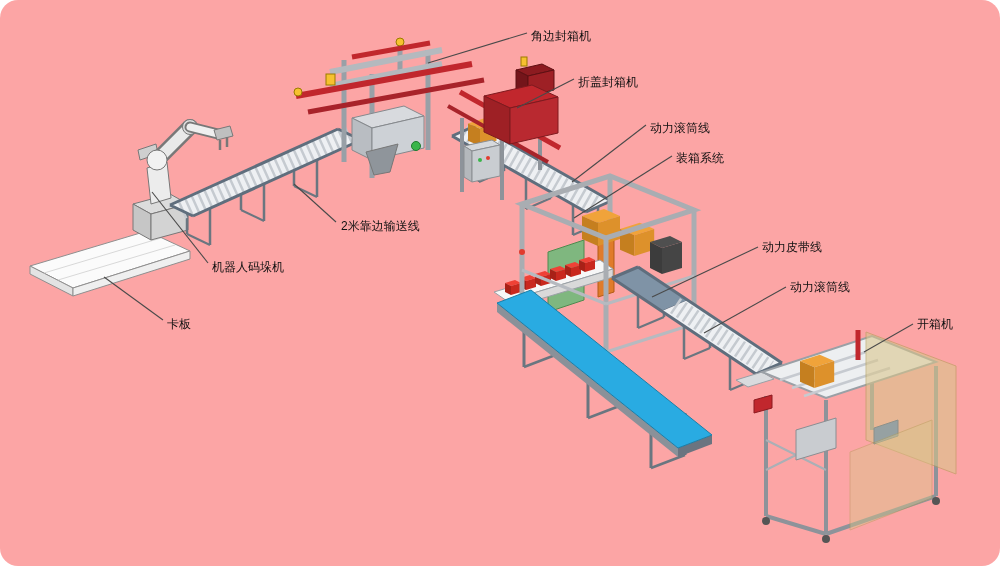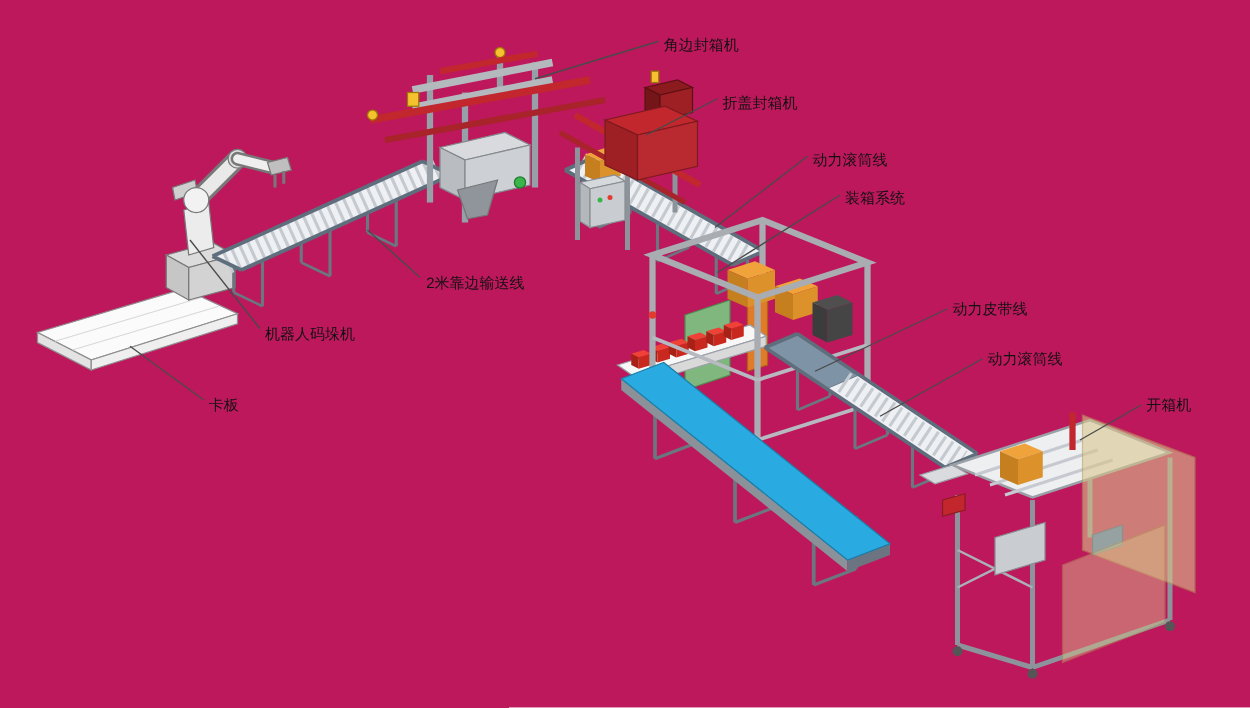--- a/index.html
+++ b/index.html
@@ -1,17 +1,17 @@
 <!DOCTYPE html>
 <html><head>
 <meta charset="utf-8">
 <style>
   html,body{margin:0;padding:0;background:#ffffff;}
-  .stage{position:relative;width:1000px;height:566px;background:#be185d;overflow:hidden;
-         font-family:"Liberation Sans","DejaVu Sans",sans-serif;}
+  .stage{position:relative;width:1000px;height:566px;background:#fca5a5;overflow:hidden;
+         font-family:"Liberation Sans","DejaVu Sans",sans-serif;border-radius:18px;}
   .stage svg{display:block;}
   .lbl{font-size:12px;}
 </style>
 </head>
 <body>
 
 <div class="stage">
 <svg width="1000" height="566" viewBox="0 0 1000 566" xmlns="http://www.w3.org/2000/svg" xmlns:xlink="http://www.w3.org/1999/xlink">
 
   <defs>

